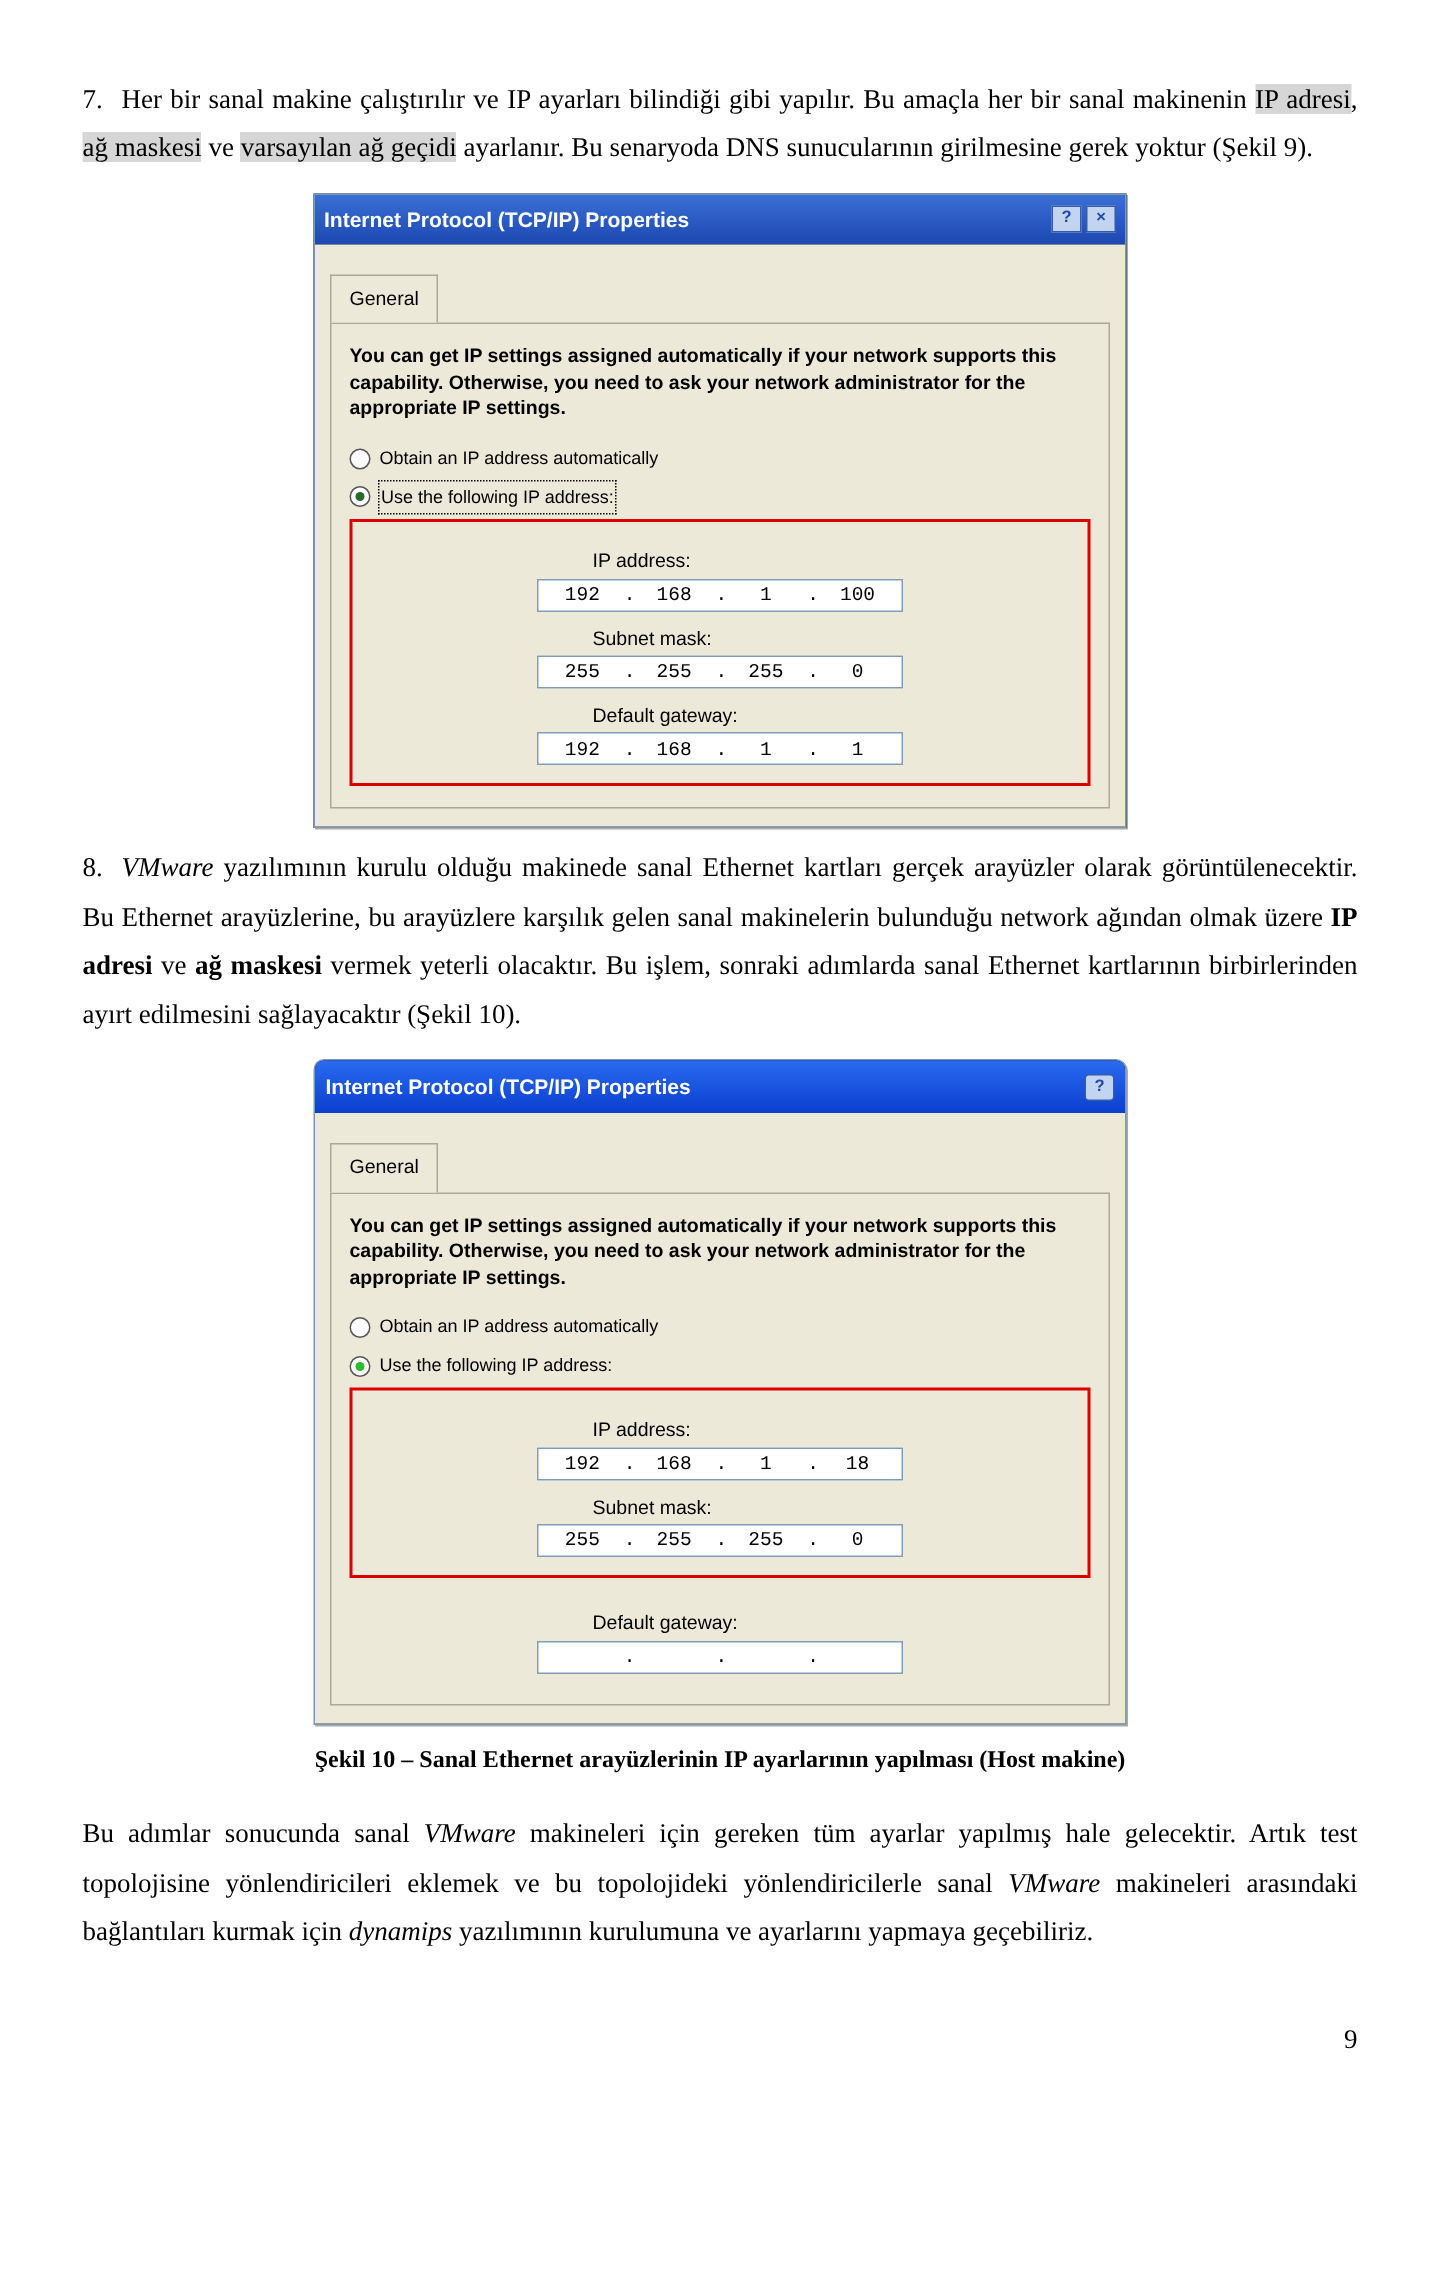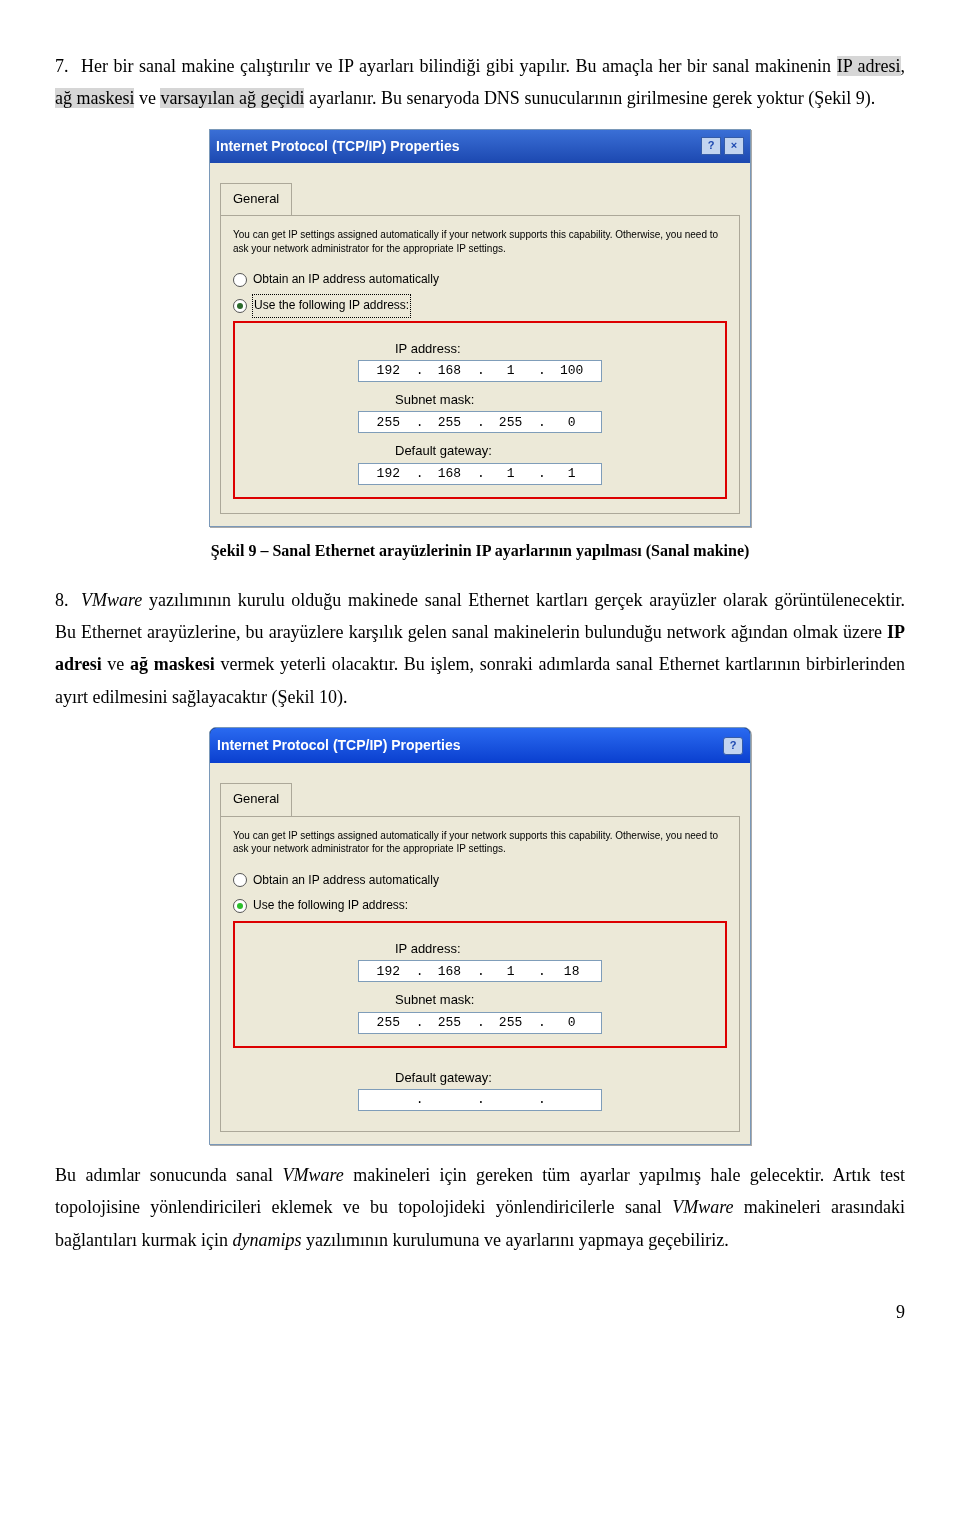--- a/index.html
+++ b/index.html
@@ -42,21 +42,21 @@
     justify-content:space-between;
     font-size:14px;
   }
   .titlebar-xp { background: linear-gradient(to bottom,#2a6af0,#0a3fcf); border-radius:6px 6px 0 0; padding:5px 7px; }
   .tb-icons { display:flex; gap:3px; }
   .wbtn { width:18px; height:16px; background:#c2d4f0; border:1px solid #355ca8; color:#1c48b0; font-size:11px; line-height:14px; text-align:center; font-weight:bold; }
   .wbtn-help { background:#c2d4f0; color:#1c48b0; border:1px solid #355ca8; border-radius:3px;}
   .dlg-body { padding: 8px 10px 12px 10px; background:#ece9d8; }
   .tab { display:inline-block; background:#ece9d8; border:1px solid #aca899; border-bottom:none; padding:3px 12px 5px 12px; font-size:13px; position:relative; top:0; z-index:2;margin-top:12px; }
   .tabpanel { border:1px solid #aca899; padding:12px 12px 14px 12px; background:#ece9d8; }
-  .helptext { font-size:10px; line-height:1.35; margin-bottom:14px; }
+  .helptext { font-size:13px; line-height:1.35; margin-bottom:14px;font-weight:bold; }
   .radio-row { margin:4px 0; display:flex; align-items:center; gap:6px; font-size:12px; }
   .radio { width:12px; height:12px; border:1px solid #555; border-radius:50%; display:inline-flex; align-items:center; justify-content:center; background:#fff; }
   .radio .dot { width:6px; height:6px; border-radius:50%; background:#2a6a2a; }
   .radio-xp .dot { background:#2bbf2b; }
   .sel-outline { outline:1px dotted #000; padding:0 1px; }
   .ip-group { border:2px solid #d00; padding:8px 8px 6px 8px; margin:4px 0 0 0; }
   .ip-group.noborder { border:none; padding:8px 8px 0 8px; }
   .field-row { display:flex; align-items:center; justify-content:space-between; margin:6px 0; font-size:13px;flex-direction:column; }
   .field-row .lbl { width:170px; }
   .ip-input {
@@ -141,21 +141,20 @@
               <span>1</span>
                   <span class="dotc">.</span>
               <span>1</span>
             </span>
           </div>
         </div>
       </div>
     </div>
   </div>
 </div>
-<div class="caption">Şekil 9 – Sanal Ethernet arayüzlerinin IP ayarlarının yapılması (Sanal makine)</div>
 
 <ol class="main">
   <li>
     <span class="num">8.</span><span class="litext"><span class="ital">VMware</span><span> yazılımının kurulu olduğu makinede sanal Ethernet kartları gerçek arayüzler olarak görüntülenecektir. Bu Ethernet arayüzlerine, bu arayüzlere karşılık gelen sanal makinelerin bulunduğu network ağından olmak üzere </span><span class="bold">IP adresi</span><span> ve </span><span class="bold">ağ maskesi</span><span> vermek yeterli olacaktır. Bu işlem, sonraki adımlarda sanal Ethernet kartlarının birbirlerinden ayırt edilmesini sağlayacaktır (Şekil 10).</span></span>
   </li>
 </ol>
 
 <div class="figure">
   <div class="dialog" style="border-radius:7px 7px 0 0;">
     <div class="titlebar titlebar-xp">
@@ -216,20 +215,21 @@
               <span></span>
                   <span class="dotc">.</span>
               <span></span>
             </span>
           </div>
         </div>
       </div>
     </div>
   </div>
 </div>
+<div class="caption">Şekil 10 – Sanal Ethernet arayüzlerinin IP ayarlarının yapılması (Host makine)</div>
 
 <div class="para-after">
   <span>Bu adımlar sonucunda sanal </span><span class="ital">VMware</span><span> makineleri için gereken tüm ayarlar yapılmış hale gelecektir. Artık test topolojisine yönlendiricileri eklemek ve bu topolojideki yönlendiricilerle sanal </span><span class="ital">VMware</span><span> makineleri arasındaki bağlantıları kurmak için </span><span class="ital">dynamips</span><span> yazılımının kurulumuna ve ayarlarını yapmaya geçebiliriz.</span>
 </div>
 
 <div class="pagenum">9</div>
 
 </div>
 
 </body></html>

